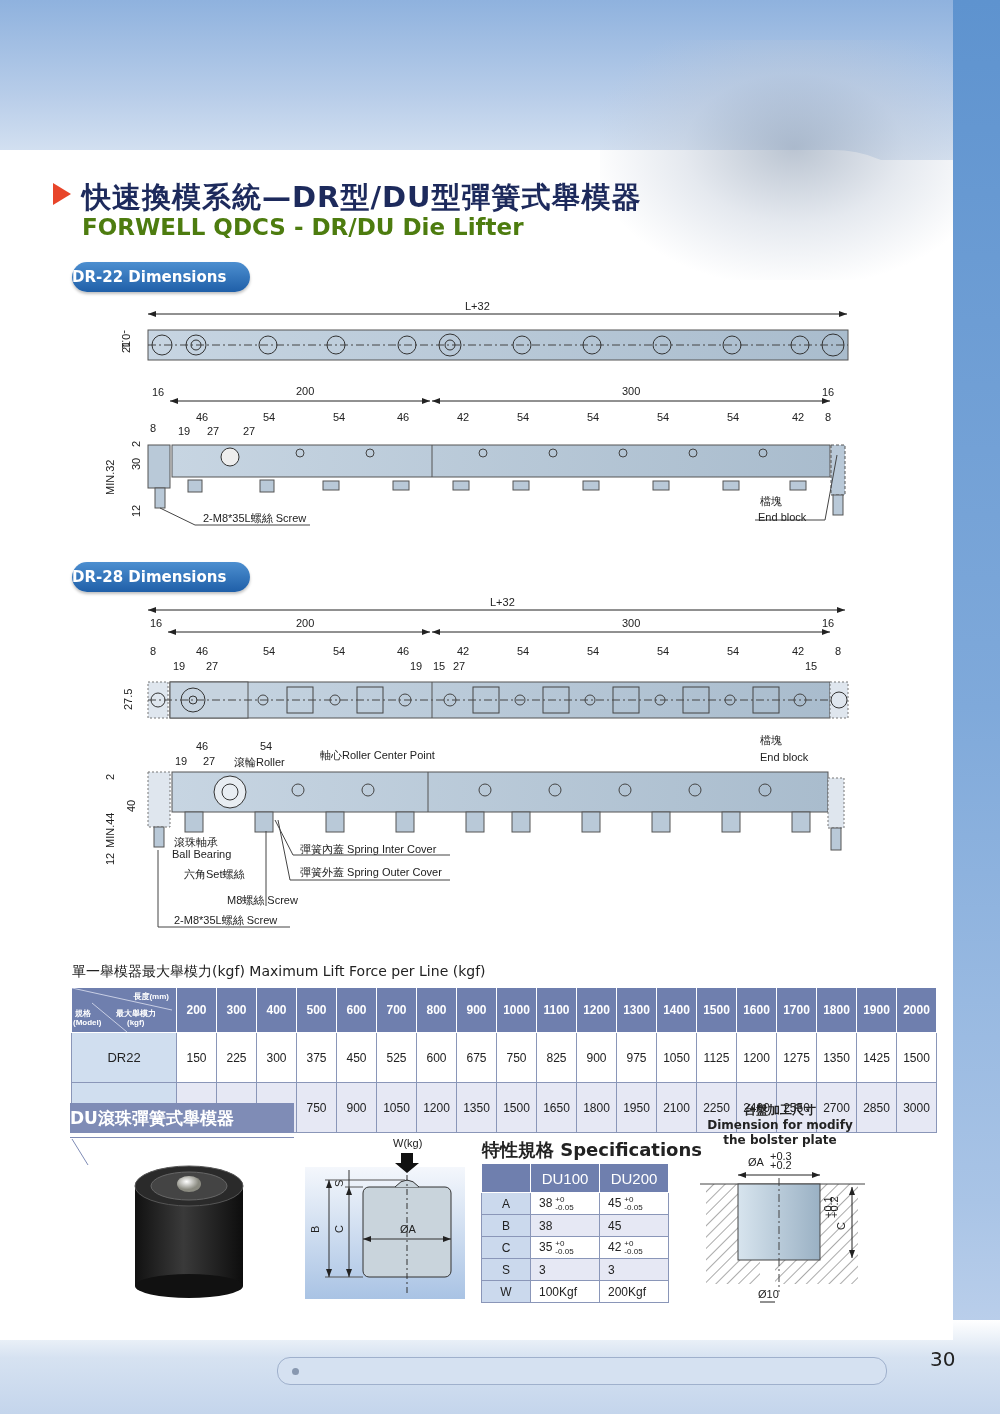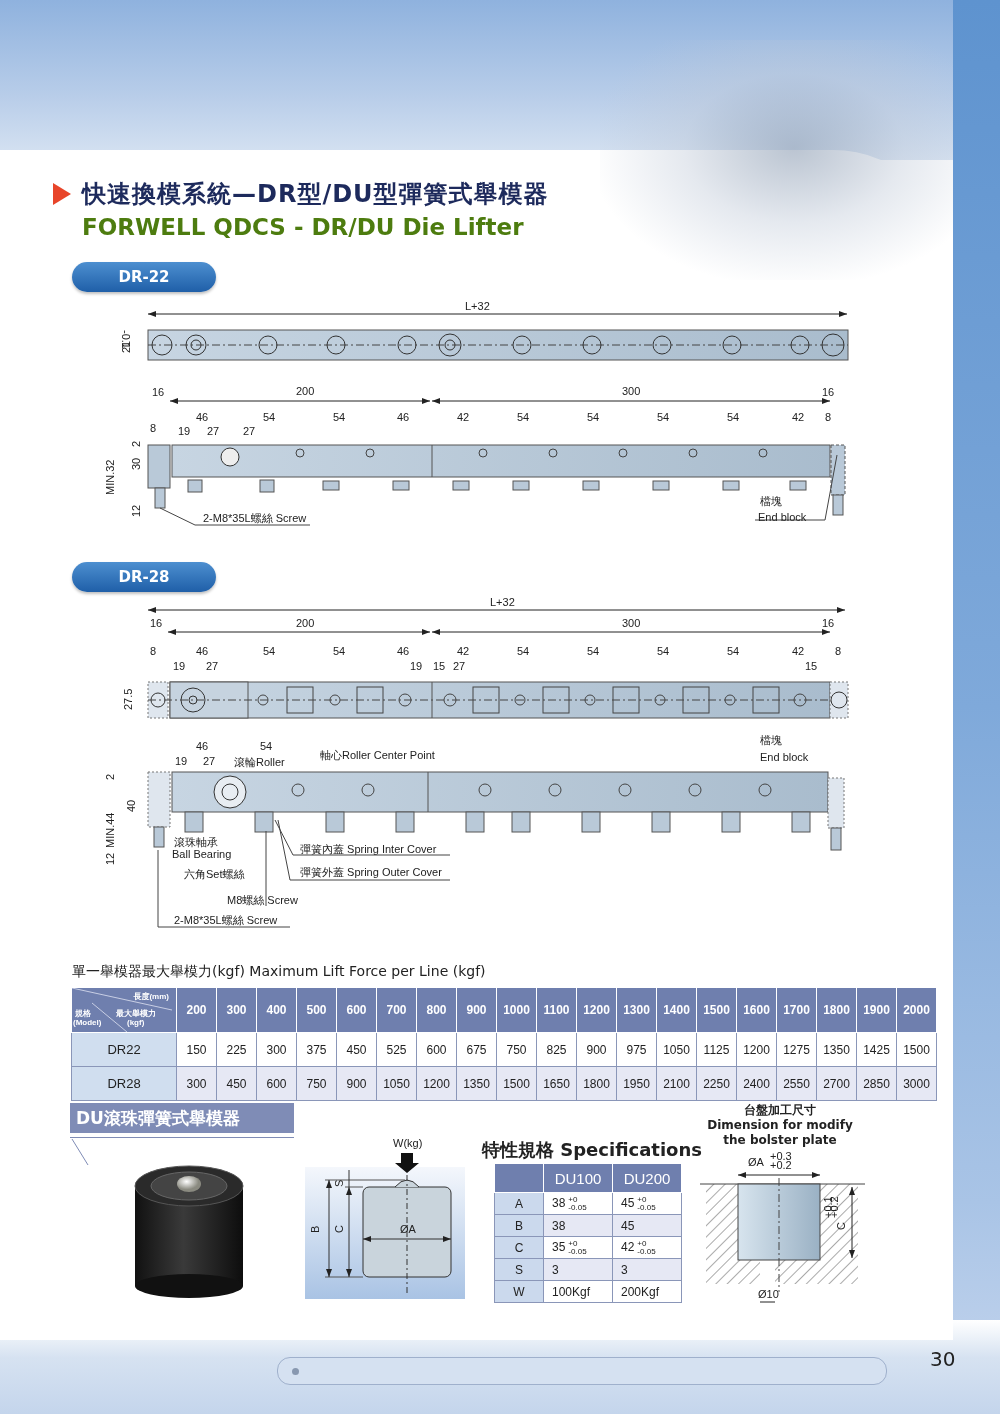--- a/index.html
+++ b/index.html
@@ -3,38 +3,38 @@
 <meta charset="utf-8">
 <style>
   html,body{margin:0;padding:0;}
   body{width:1000px;height:1414px;position:relative;overflow:hidden;font-family:"DejaVu Sans","Liberation Sans",sans-serif;color:#222;background:#fff;}
   .bg-top{position:absolute;left:0;top:0;width:1000px;height:160px;background:linear-gradient(180deg,#8fb2de 0%,#b8cde9 60%,#d7e3f2 100%);}
   .bg-right{position:absolute;left:953px;top:0;width:47px;height:1414px;background:linear-gradient(180deg,#5e93cf 0%,#7fa9da 50%,#a9c4e6 85%,#c6d6ee 100%);}
   .bg-bottom{position:absolute;left:0;top:1320px;width:1000px;height:94px;background:linear-gradient(180deg,#fff 0%,#d6e2f1 40%,#c4d5ec 100%);}
   .white-panel{position:absolute;left:0;top:150px;width:953px;height:1190px;background:#fff;border-top-right-radius:120px;}
   .dragon{position:absolute;left:600px;top:40px;width:353px;height:240px;background:radial-gradient(ellipse at 55% 45%,rgba(150,165,185,.65) 0%,rgba(190,200,215,.4) 40%,rgba(255,255,255,0) 75%);}
   .title-arrow{position:absolute;left:53px;top:183px;width:0;height:0;border-top:11px solid transparent;border-bottom:11px solid transparent;border-left:18px solid #e8452a;}
-  .title-zh{position:absolute;left:82px;top:178px;font-size:24px;font-weight:bold;color:#1d2a5c;letter-spacing:1px;}
+  .title-zh{position:absolute;left:82px;top:178px;font-size:29px;font-weight:bold;color:#1d2a5c;letter-spacing:1px;}
   .title-en{position:absolute;left:82px;top:214px;font-size:23px;font-weight:bold;color:#4d7c0f;}
-  .pill{position:absolute;height:30px;width:144px;border-radius:15px;background:linear-gradient(180deg,#4d8fd0 0%,#1f5fa8 100%);color:#fff;font-weight:bold;font-size:15px;line-height:30px;text-align:center;box-shadow:0 2px 3px rgba(0,0,0,.25);}
+  .pill{position:absolute;height:30px;width:178px;border-radius:15px;background:linear-gradient(180deg,#4d8fd0 0%,#1f5fa8 100%);color:#fff;font-weight:bold;font-size:15px;line-height:30px;text-align:left;box-shadow:0 2px 3px rgba(0,0,0,.25);}
   .drawing{position:absolute;}
   .dim{font-family:"Liberation Sans",sans-serif;font-size:11px;fill:#222;}
   .lbl{font-family:"Liberation Sans",sans-serif;font-size:11px;fill:#222;}
   .section-h{position:absolute;left:72px;top:963px;font-size:14px;color:#222;}
   table.force{position:absolute;left:71px;top:987px;border-collapse:collapse;font-family:"Liberation Sans",sans-serif;}
   table.force th{background:#6f7fae;color:#fff;font-size:12px;font-weight:bold;border:1px solid #fff;padding:0;height:44px;width:39px;}
-  table.force td{font-size:12px;border:1px solid #8a96b8;height:17px;text-align:center;padding:8px 2px;}
+  table.force td{font-size:12px;border:1px solid #8a96b8;height:17px;text-align:center;padding:16px 2px;}
   table.force .model{background:#d0deef;width:100px;font-size:13px;}
   table.force tr.r1 td.v{background:#fff;}
   table.force tr.r2 td.v{background:#e6e8f4;}
   .corner{position:relative;width:100px;}
   .corner span{position:absolute;font-size:8px;color:#fff;}
-  .du-banner{position:absolute;left:70px;top:1103px;width:224px;height:30px;background:#7f8cb6;color:#fff;font-size:17px;font-weight:bold;line-height:30px;padding-left:6px;box-sizing:border-box;}
+  .du-banner{position:absolute;left:70px;top:1103px;width:224px;height:30px;background:#7f8cb6;color:#fff;font-size:17px;font-weight:bold;line-height:30px;padding-left:0;box-sizing:border-box;}
   .du-line{position:absolute;left:70px;top:1137px;width:224px;height:1px;background:#7f8cb6;}
-  table.spec{position:absolute;left:494px;top:1163px;border-collapse:collapse;font-family:"Liberation Sans",sans-serif;}
+  table.spec{position:absolute;left:481px;top:1163px;border-collapse:collapse;font-family:"Liberation Sans",sans-serif;}
   table.spec th{background:#6f7fae;color:#fff;font-size:15px;font-weight:normal;height:26px;border:1px solid #fff;width:66px;}
   table.spec th.blank{width:46px;}
   table.spec td{font-size:12px;height:19px;border:1px solid #8a96b8;padding-left:8px;}
   table.spec td.k{background:#cbd9ed;text-align:center;padding:0;}
   table.spec tr:nth-child(odd) td.v{background:#e6e8f4;}
   table.spec tr:nth-child(even) td.v{background:#fff;}
   .tol{display:inline-block;vertical-align:middle;font-size:8px;line-height:8px;margin-left:3px;}
   .spec-title{position:absolute;left:482px;top:1138px;font-size:18px;font-weight:bold;}
   .bolster-title{position:absolute;left:690px;top:1103px;width:180px;text-align:center;font-size:12px;font-weight:bold;line-height:15px;}
   .footer{position:absolute;left:277px;top:1357px;width:608px;height:26px;border:1px solid #9fb0cc;border-radius:13px;background:#d5e1f1;font-size:12px;line-height:26px;color:#333;}

